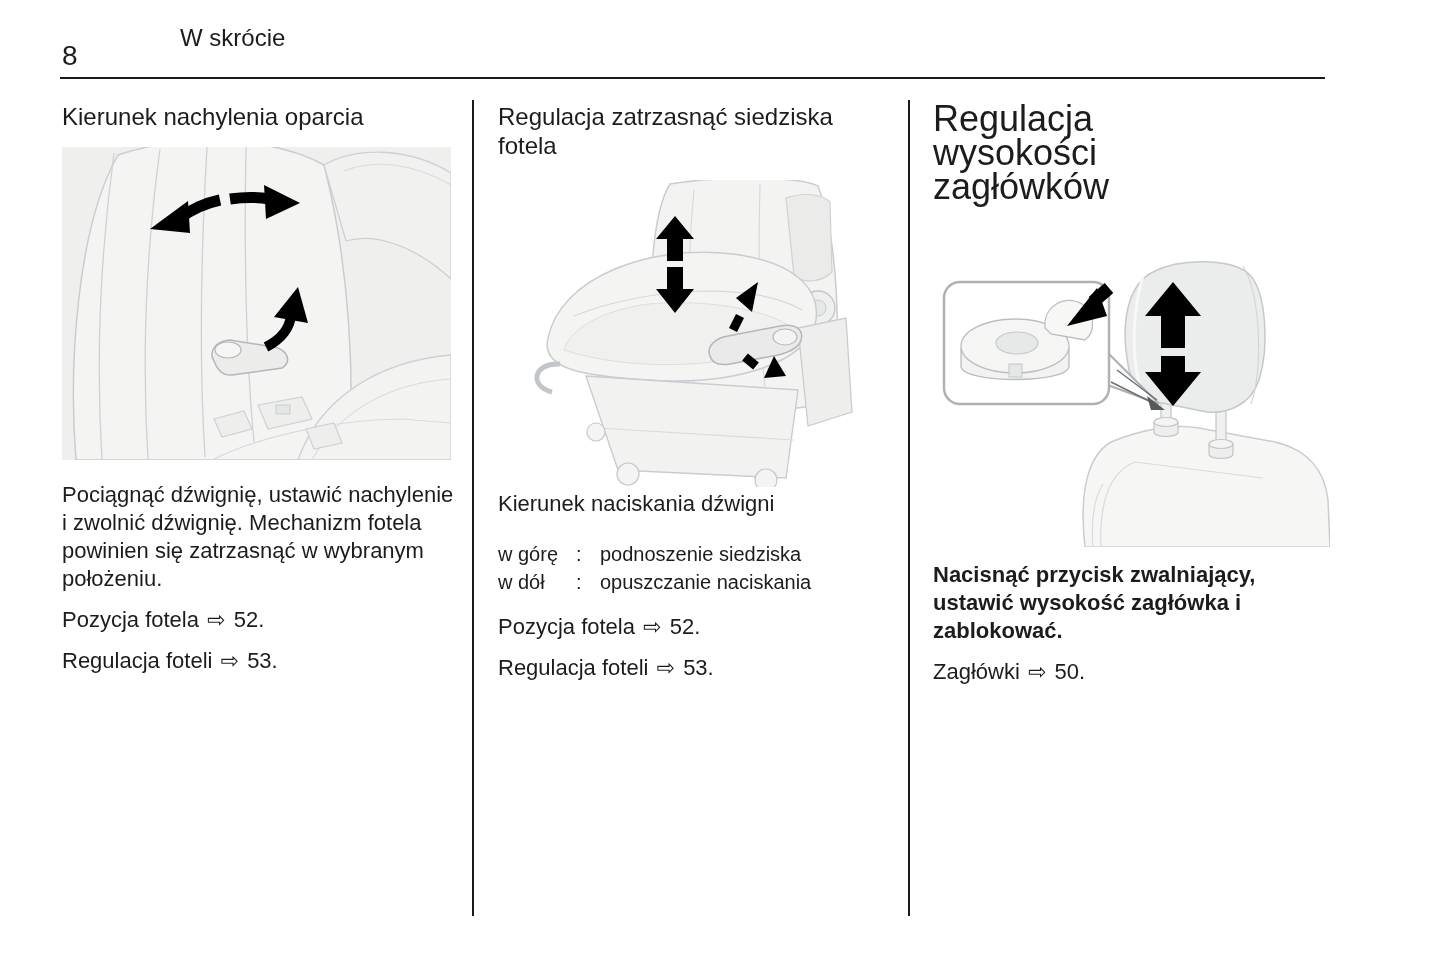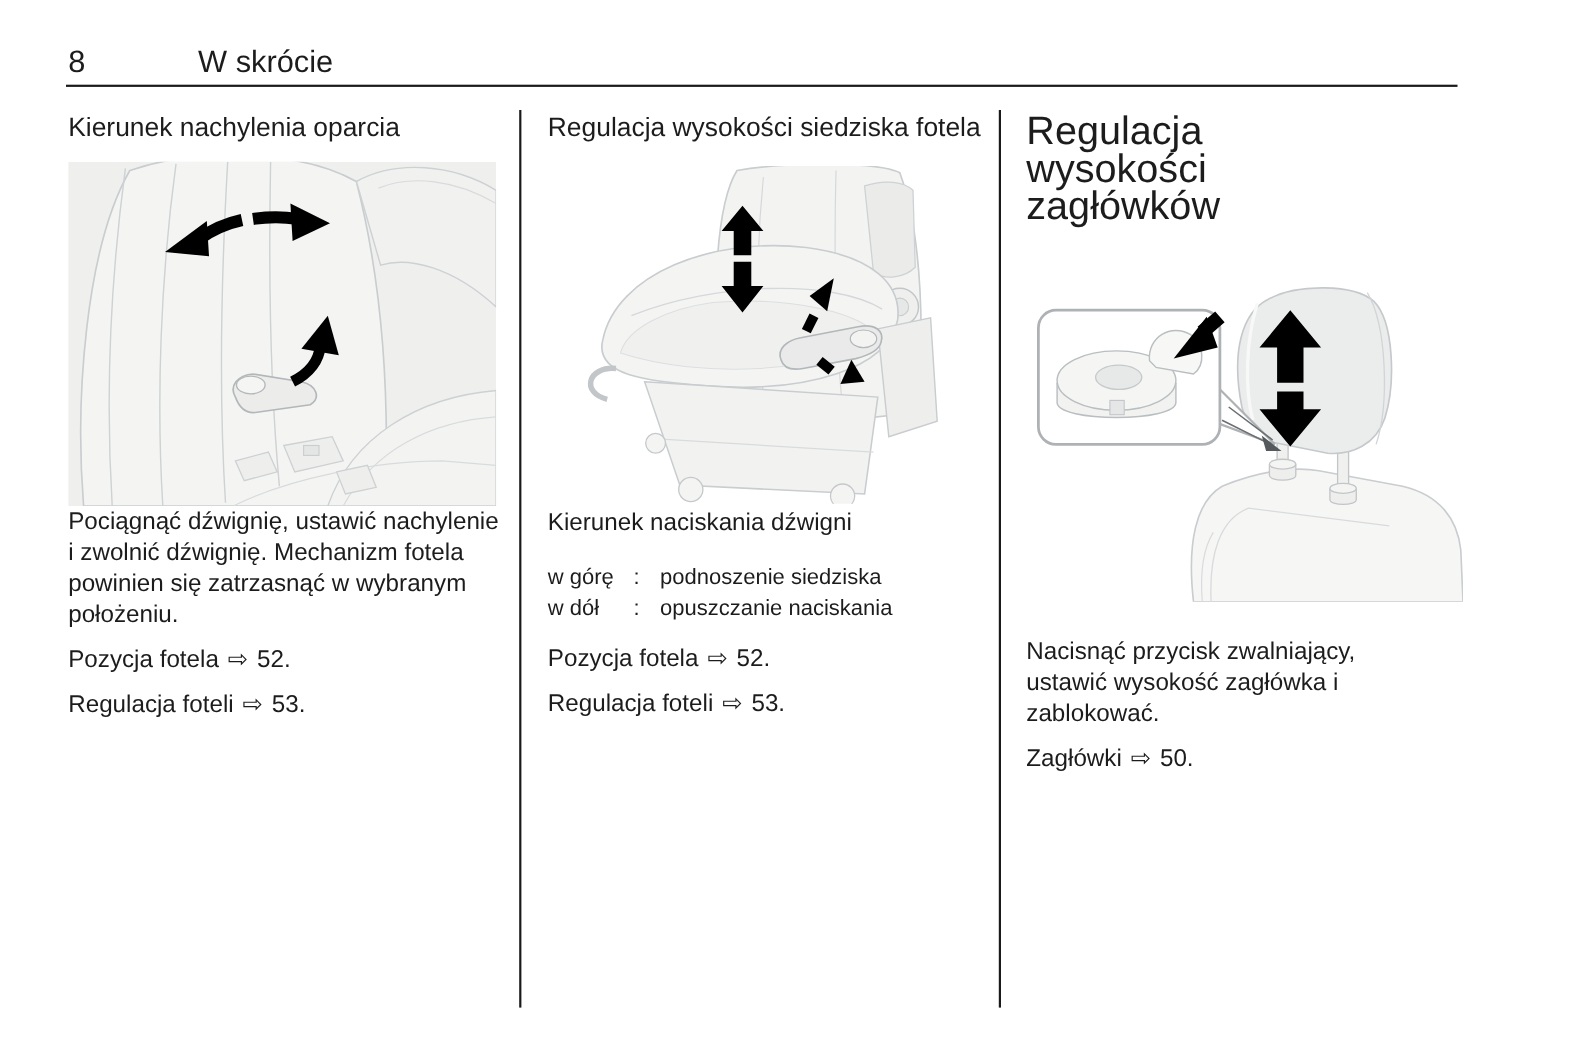--- a/index.html
+++ b/index.html
@@ -2,39 +2,39 @@
 <html><head>
 <meta charset="utf-8">
 <style>
   html,body{margin:0;padding:0;}
   body{
     width:1445px;height:965px;background:#ffffff;position:relative;
     font-family:"Liberation Sans","DejaVu Sans",sans-serif;color:#1c1c1c;
     overflow:hidden;
   }
   .hdr-num{position:absolute;left:62px;top:40px;font-size:28px;}
-  .hdr-title{position:absolute;left:180px;top:40px;font-size:28px;}
+  .hdr-title{position:absolute;left:180px;top:24px;font-size:24px;}
   .hdr-rule{position:absolute;left:60px;top:77px;width:1265px;height:2px;background:#1a1a1a;}
   .vdiv{position:absolute;top:100px;width:2px;height:816px;background:#1a1a1a;}
   .vdiv.d1{left:472px;}
   .vdiv.d2{left:908px;}
   .col{position:absolute;top:100px;}
   .col1{left:62px;width:393px;}
   .col2{left:498px;width:394px;}
   .col3{left:933px;width:400px;}
   h2{margin:0;font-weight:400;}
   .h-section{font-size:24px;line-height:29px;padding-top:2px;}
   .h-chapter{font-size:36px;line-height:34px;padding-top:2px;max-width:330px;}
   figure{margin:0;}
   .fig1{margin-top:16px;}
   .fig2{margin-top:20px;}
   .fig3{margin-top:28px;}
   .body-text{font-size:22px;line-height:28px;margin:0;}
-  .col1 .body-text{}
-  .col3 .body-text{margin-top:31px;max-width:372px;}
+  .col1 .body-text{margin-top:21px;}
+  .col3 .body-text{margin-top:14px;max-width:372px;font-weight:bold;}
   .dir-head{font-size:22px;line-height:28px;margin-top:3px;}
   .dir-table{margin-top:22px;font-size:20px;line-height:28px;}
   .dir-row{display:grid;grid-template-columns:78px 24px auto;}
   .ref{font-size:22px;line-height:28px;margin-top:13px;}
   .ref .arrow{font-size:22px;padding:0 2px;}
   svg{display:block;}
 </style>
 </head>
 <body>
 
@@ -96,21 +96,21 @@
     <span>52.</span>
   </div>
   <div class="ref">
     <span>Regulacja foteli</span>
     <span class="arrow">⇨</span>
     <span>53.</span>
   </div>
 </div>
 
 <div class="col col2">
-  <h2 class="h-section">Regulacja wysokości siedziska fotela</h2>
+  <h2 class="h-section">Regulacja zatrzasnąć siedziska fotela</h2>
 
   <figure class="fig2">
     <svg width="394" height="307" viewBox="0 0 394 307">
 
       <path d="M158,208 C148,135 152,36 172,4 C220,-4 300,-4 320,6 C340,60 344,160 334,224 L212,238 Z" fill="#f3f3f2" stroke="#c9cdd0" stroke-width="1.5"></path>
       <path d="M196,10 C188,90 190,170 198,222" fill="none" stroke="#d5d8da" stroke-width="1.1"></path>
       <path d="M262,4 C260,80 262,160 268,220" fill="none" stroke="#d5d8da" stroke-width="1.1"></path>
 
       <path d="M288,18 C306,12 324,14 332,22 L334,92 C324,102 306,104 296,96 Z" fill="#ebebea" stroke="#ced2d4" stroke-width="1.2"></path>
 

